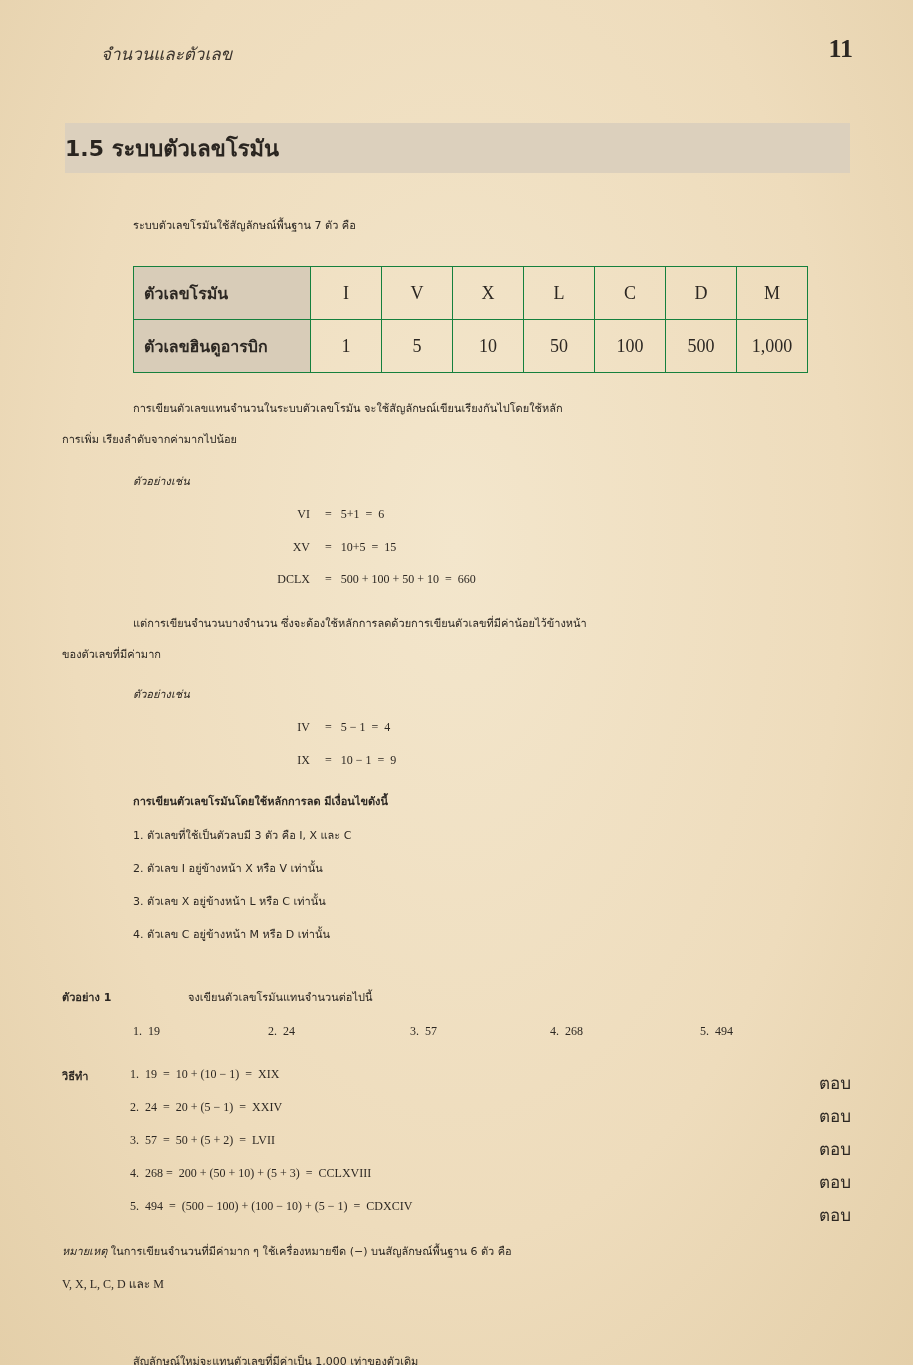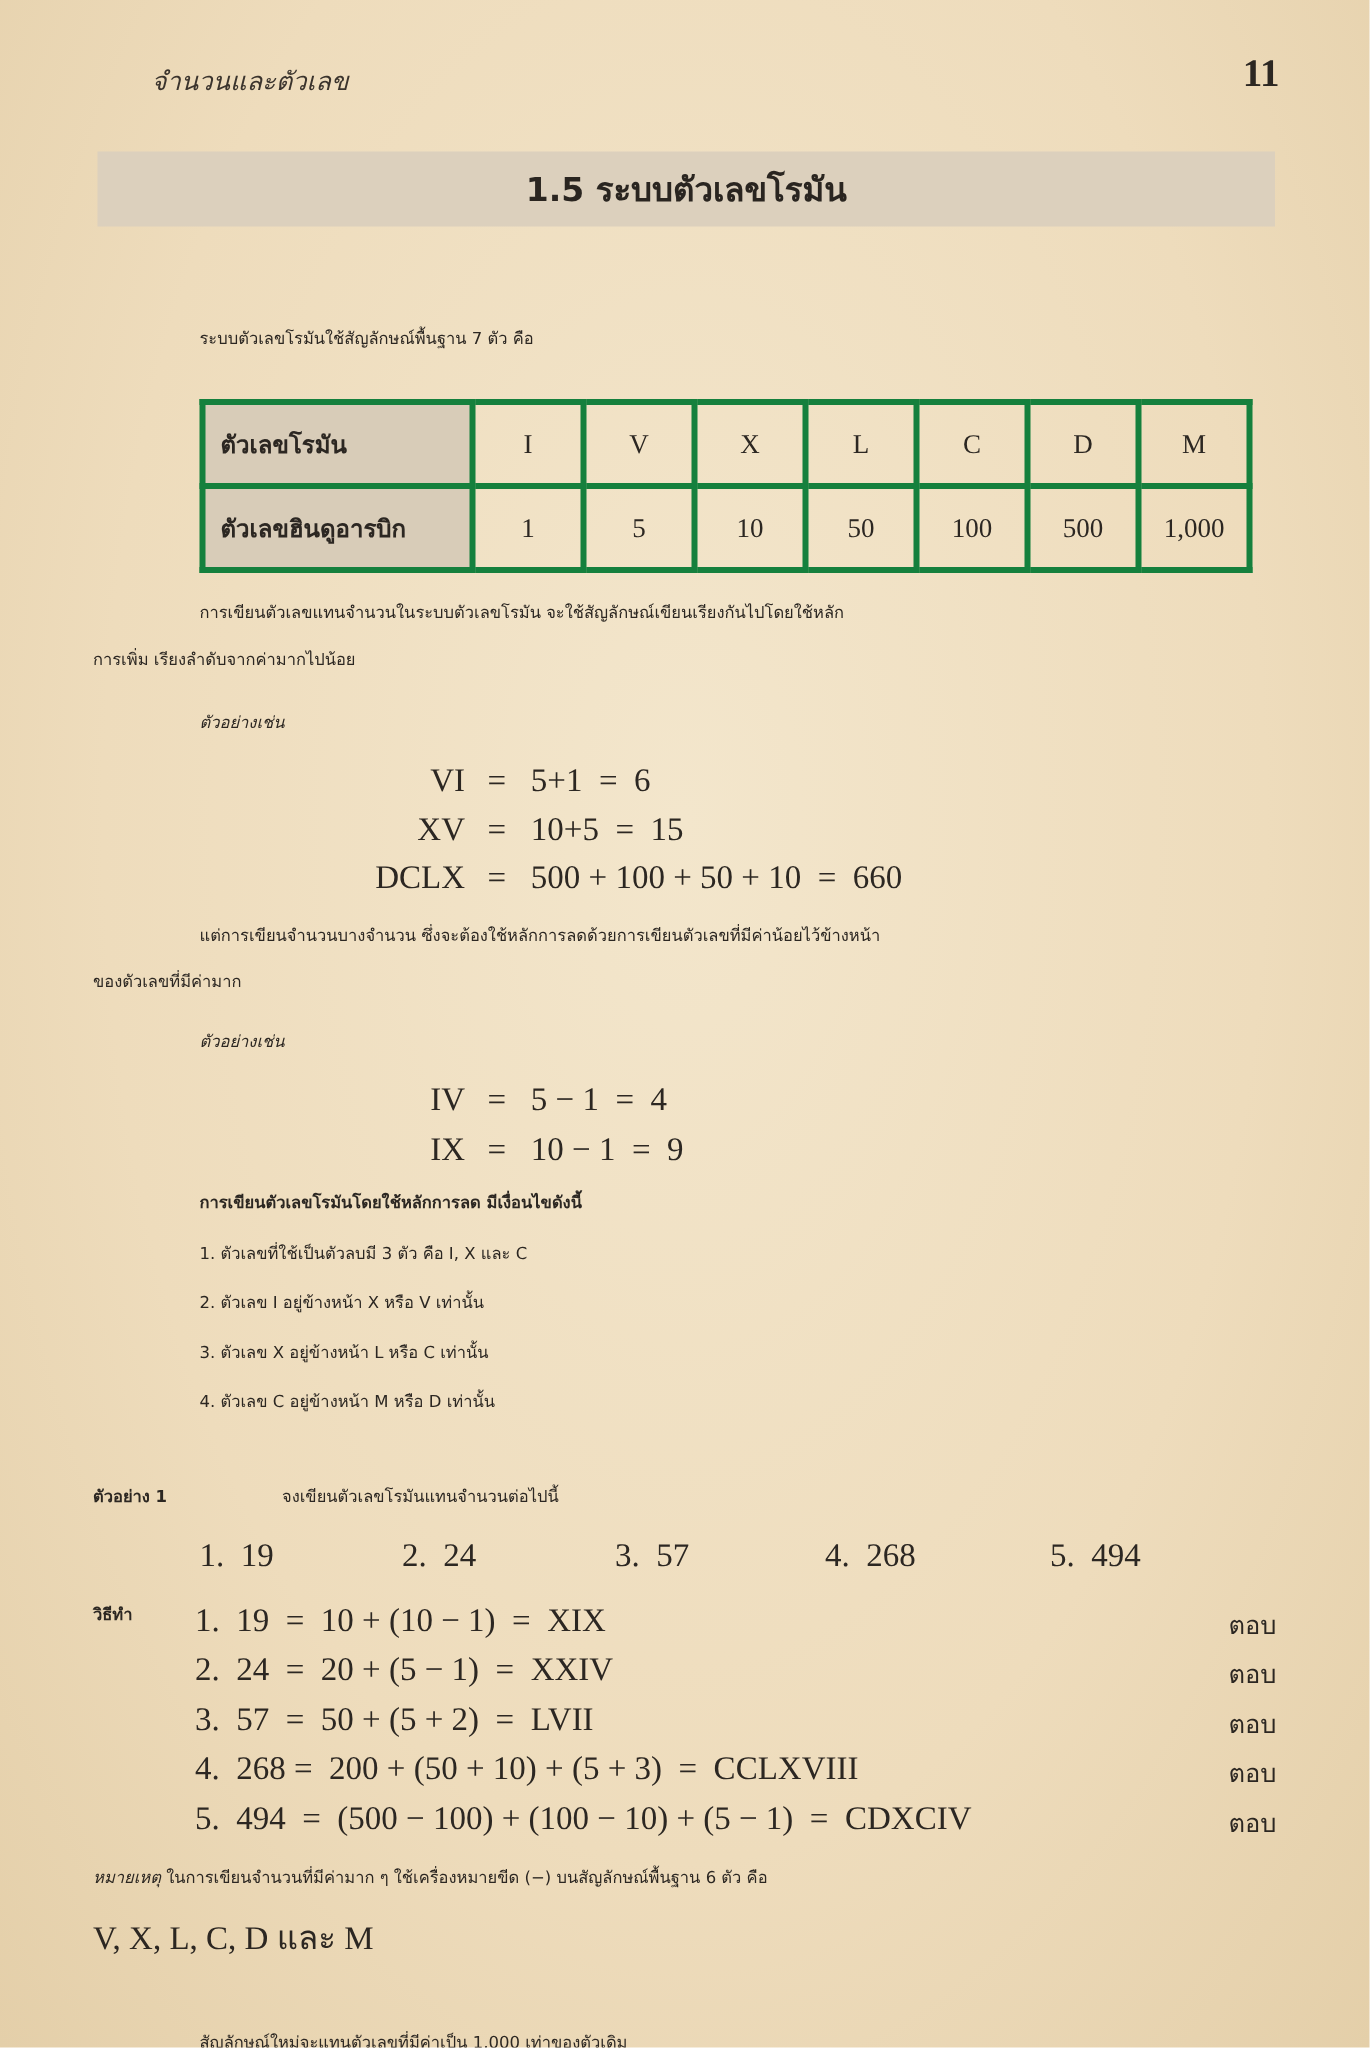--- a/index.html
+++ b/index.html
@@ -6,30 +6,30 @@
     body {
       width:913px; height:1365px; overflow:hidden;
       background: radial-gradient(ellipse at 50% 40%, #f3e6cc 0%, #eedcbc 60%, #e4cfa9 100%);
       font-family: "Liberation Serif", "DejaVu Serif", serif;
       color:#2c2722;
       position:relative;
     }
     .abs { position:absolute; }
     .running-head { left:62px; top:40px; font-size:17px; font-style:italic; color:#3b342d; font-family:"DejaVu Sans", sans-serif;margin-left:39px; }
     .page-num { right:60px; top:34px; font-size:26px; font-weight:bold; }
-    .title-band { left:65px; top:101px; width:785px; height:50px; background:#dcd0bd; display:flex; align-items:center; justify-content:center; }
+    .title-band { left:65px; top:123px; width:785px; height:50px; background:#dcd0bd; display:flex; align-items:center; }
     .title-band span { font-size:22px; font-weight:bold; font-family:"DejaVu Sans", sans-serif; color:#2a2520; }
     .txt { font-size:11px; font-family:"DejaVu Sans", sans-serif; white-space:nowrap; }
     .it { font-style:italic; }
     .b { font-weight:bold; }
     table.rt { position:absolute; left:133px; top:266px; border-collapse:collapse; }
-    table.rt td { border:4px solid #15803d; height:50px; text-align:center; font-size:18px; font-family:"Liberation Serif", serif; }
+    table.rt td { border:1px solid #15803d; height:50px; text-align:center; font-size:18px; font-family:"Liberation Serif", serif; }
     table.rt td.hd { width:165px; text-align:left; padding-left:10px; background:#d8ccb8; font-family:"DejaVu Sans", sans-serif; font-weight:bold; font-size:16px; }
     table.rt td.v { width:68px; }
-    .eq { font-size:22px; font-family:"Liberation Serif", serif; white-space:pre; }
+    .eq { font-size:12px; font-family:"Liberation Serif", serif; white-space:pre; }
     .ans { right:62px; font-size:17px; font-family:"DejaVu Sans", sans-serif; }
   </style>
 </head>
 <body>
 
 <div class="abs running-head">จำนวนและตัวเลข</div>
 <div class="abs page-num">11</div>
 
 <div class="abs title-band">
   <span>1.5 ระบบตัวเลขโรมัน</span>

